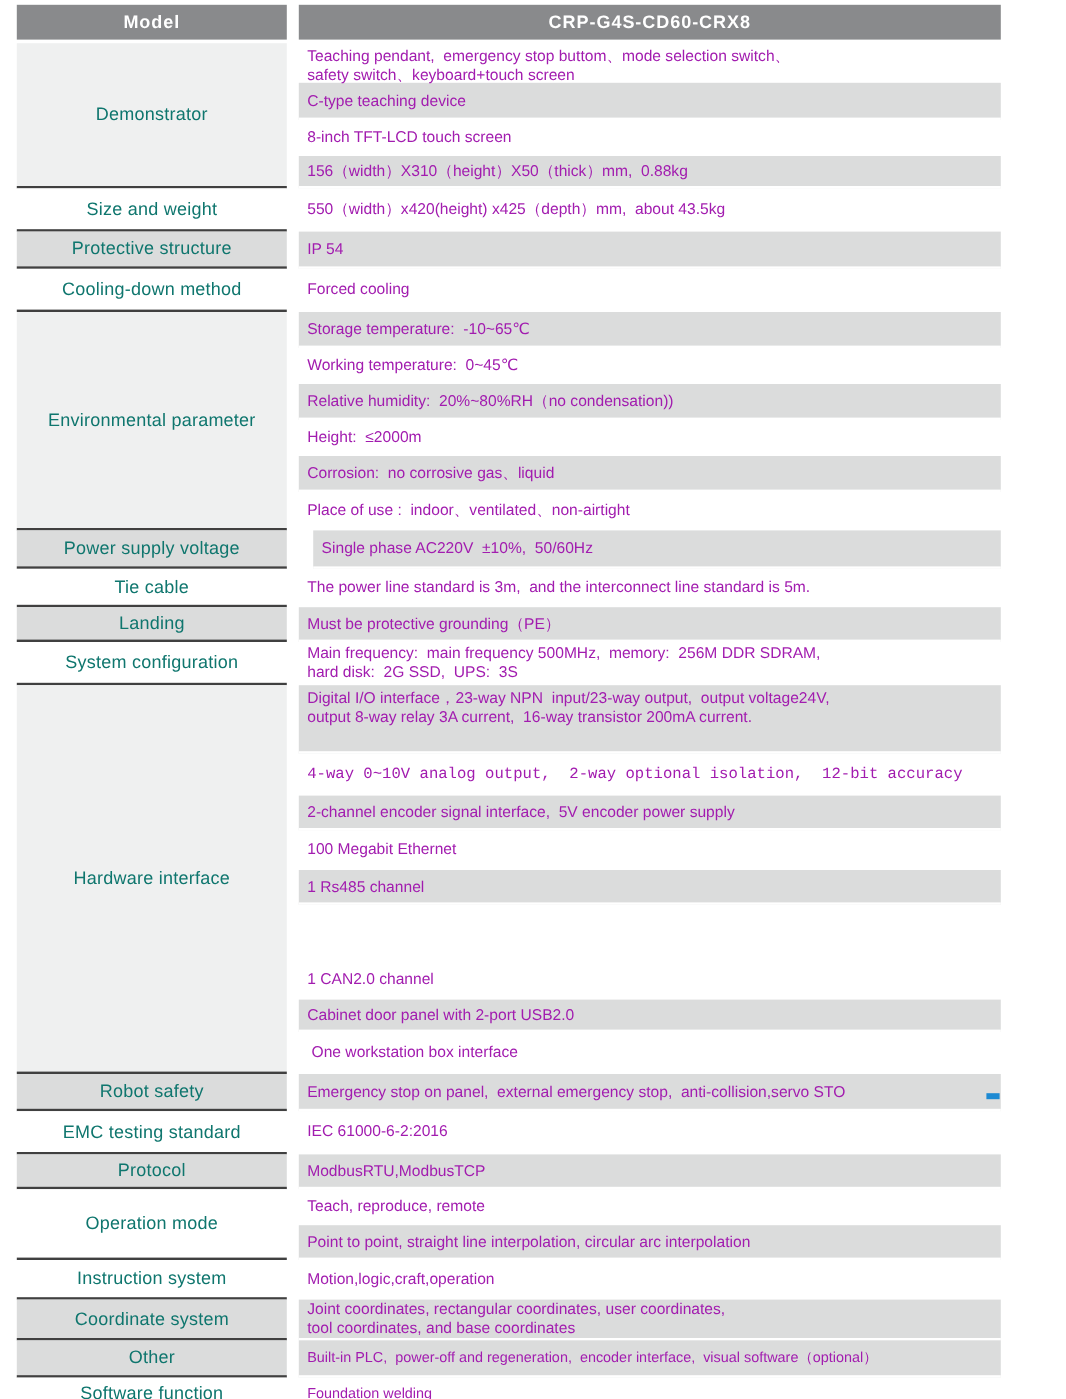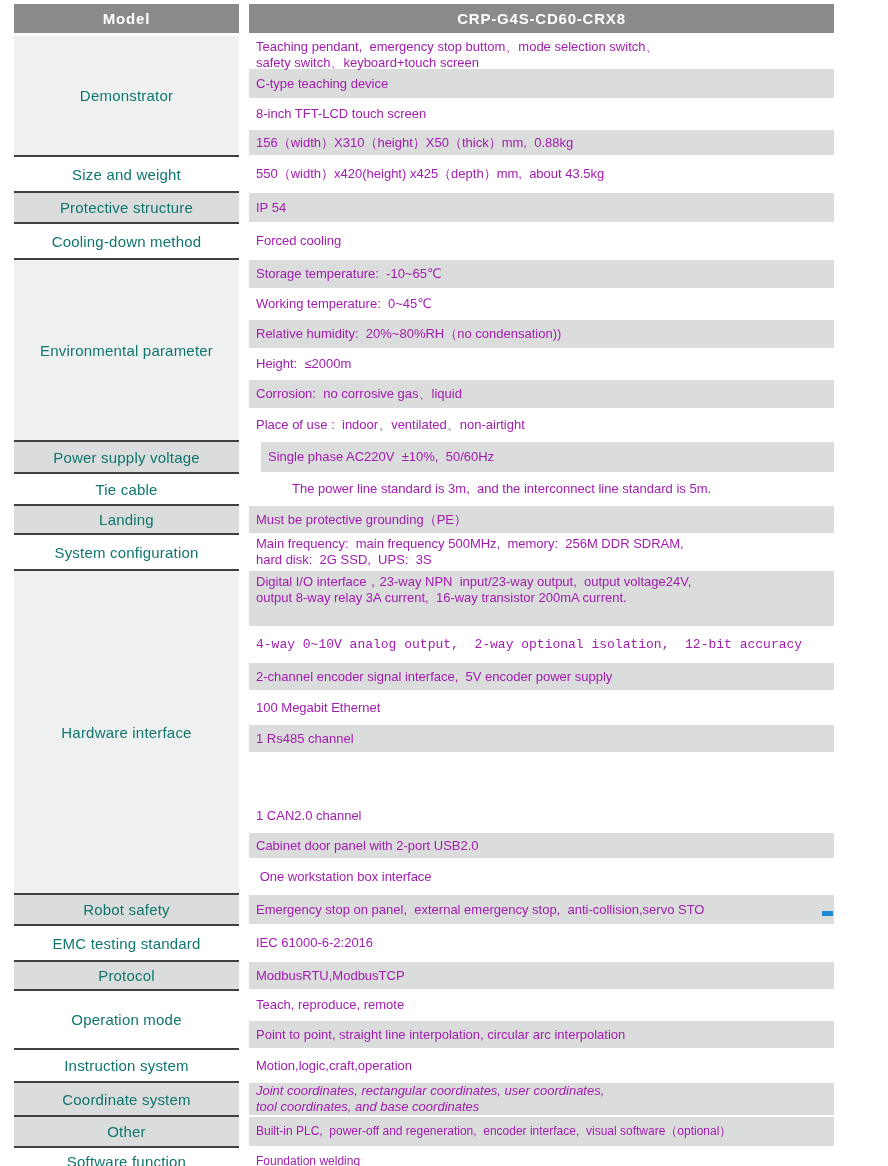--- a/index.html
+++ b/index.html
@@ -78,21 +78,21 @@
         </div>
         <div class="section">
           <div class="label shade-gray">Power supply voltage</div>
           <div class="rows">
             <div class="row shade-gray" style="height: 32px; margin-left: 12px;">Single phase AC220V  ±10%,  50/60Hz</div>
           </div>
         </div>
         <div class="section">
           <div class="label shade-white">Tie cable</div>
           <div class="rows">
-            <div class="row shade-white" style="height: 32px; margin-left: 36px;">The power line standard is 3m,  and the interconnect line standard is 5m.</div>
+            <div class="row shade-white" style="height: 32px;">The power line standard is 3m,  and the interconnect line standard is 5m.</div>
           </div>
         </div>
         <div class="section">
           <div class="label shade-gray">Landing</div>
           <div class="rows">
             <div class="row shade-gray" style="height: 29px;">Must be protective grounding（PE）</div>
           </div>
         </div>
         <div class="section">
           <div class="label shade-white">System configuration</div>
@@ -142,21 +142,21 @@
         </div>
         <div class="section">
           <div class="label shade-white">Instruction system</div>
           <div class="rows">
             <div class="row shade-white" style="height: 33px;">Motion,logic,craft,operation</div>
           </div>
         </div>
         <div class="section">
           <div class="label shade-gray">Coordinate system</div>
           <div class="rows">
-            <div class="row shade-gray" style="height: 34px; font-style: italic;">Joint coordinates, rectangular coordinates, user coordinates,
+            <div class="row shade-gray" style="height: 34px;">Joint coordinates, rectangular coordinates, user coordinates,
 tool coordinates, and base coordinates</div>
           </div>
         </div>
         <div class="section">
           <div class="label shade-gray">Other</div>
           <div class="rows">
             <div class="row shade-gray small" style="height: 31px;">Built-in PLC,  power-off and regeneration,  encoder interface,  visual software（optional）</div>
           </div>
         </div>
         <div class="section">

